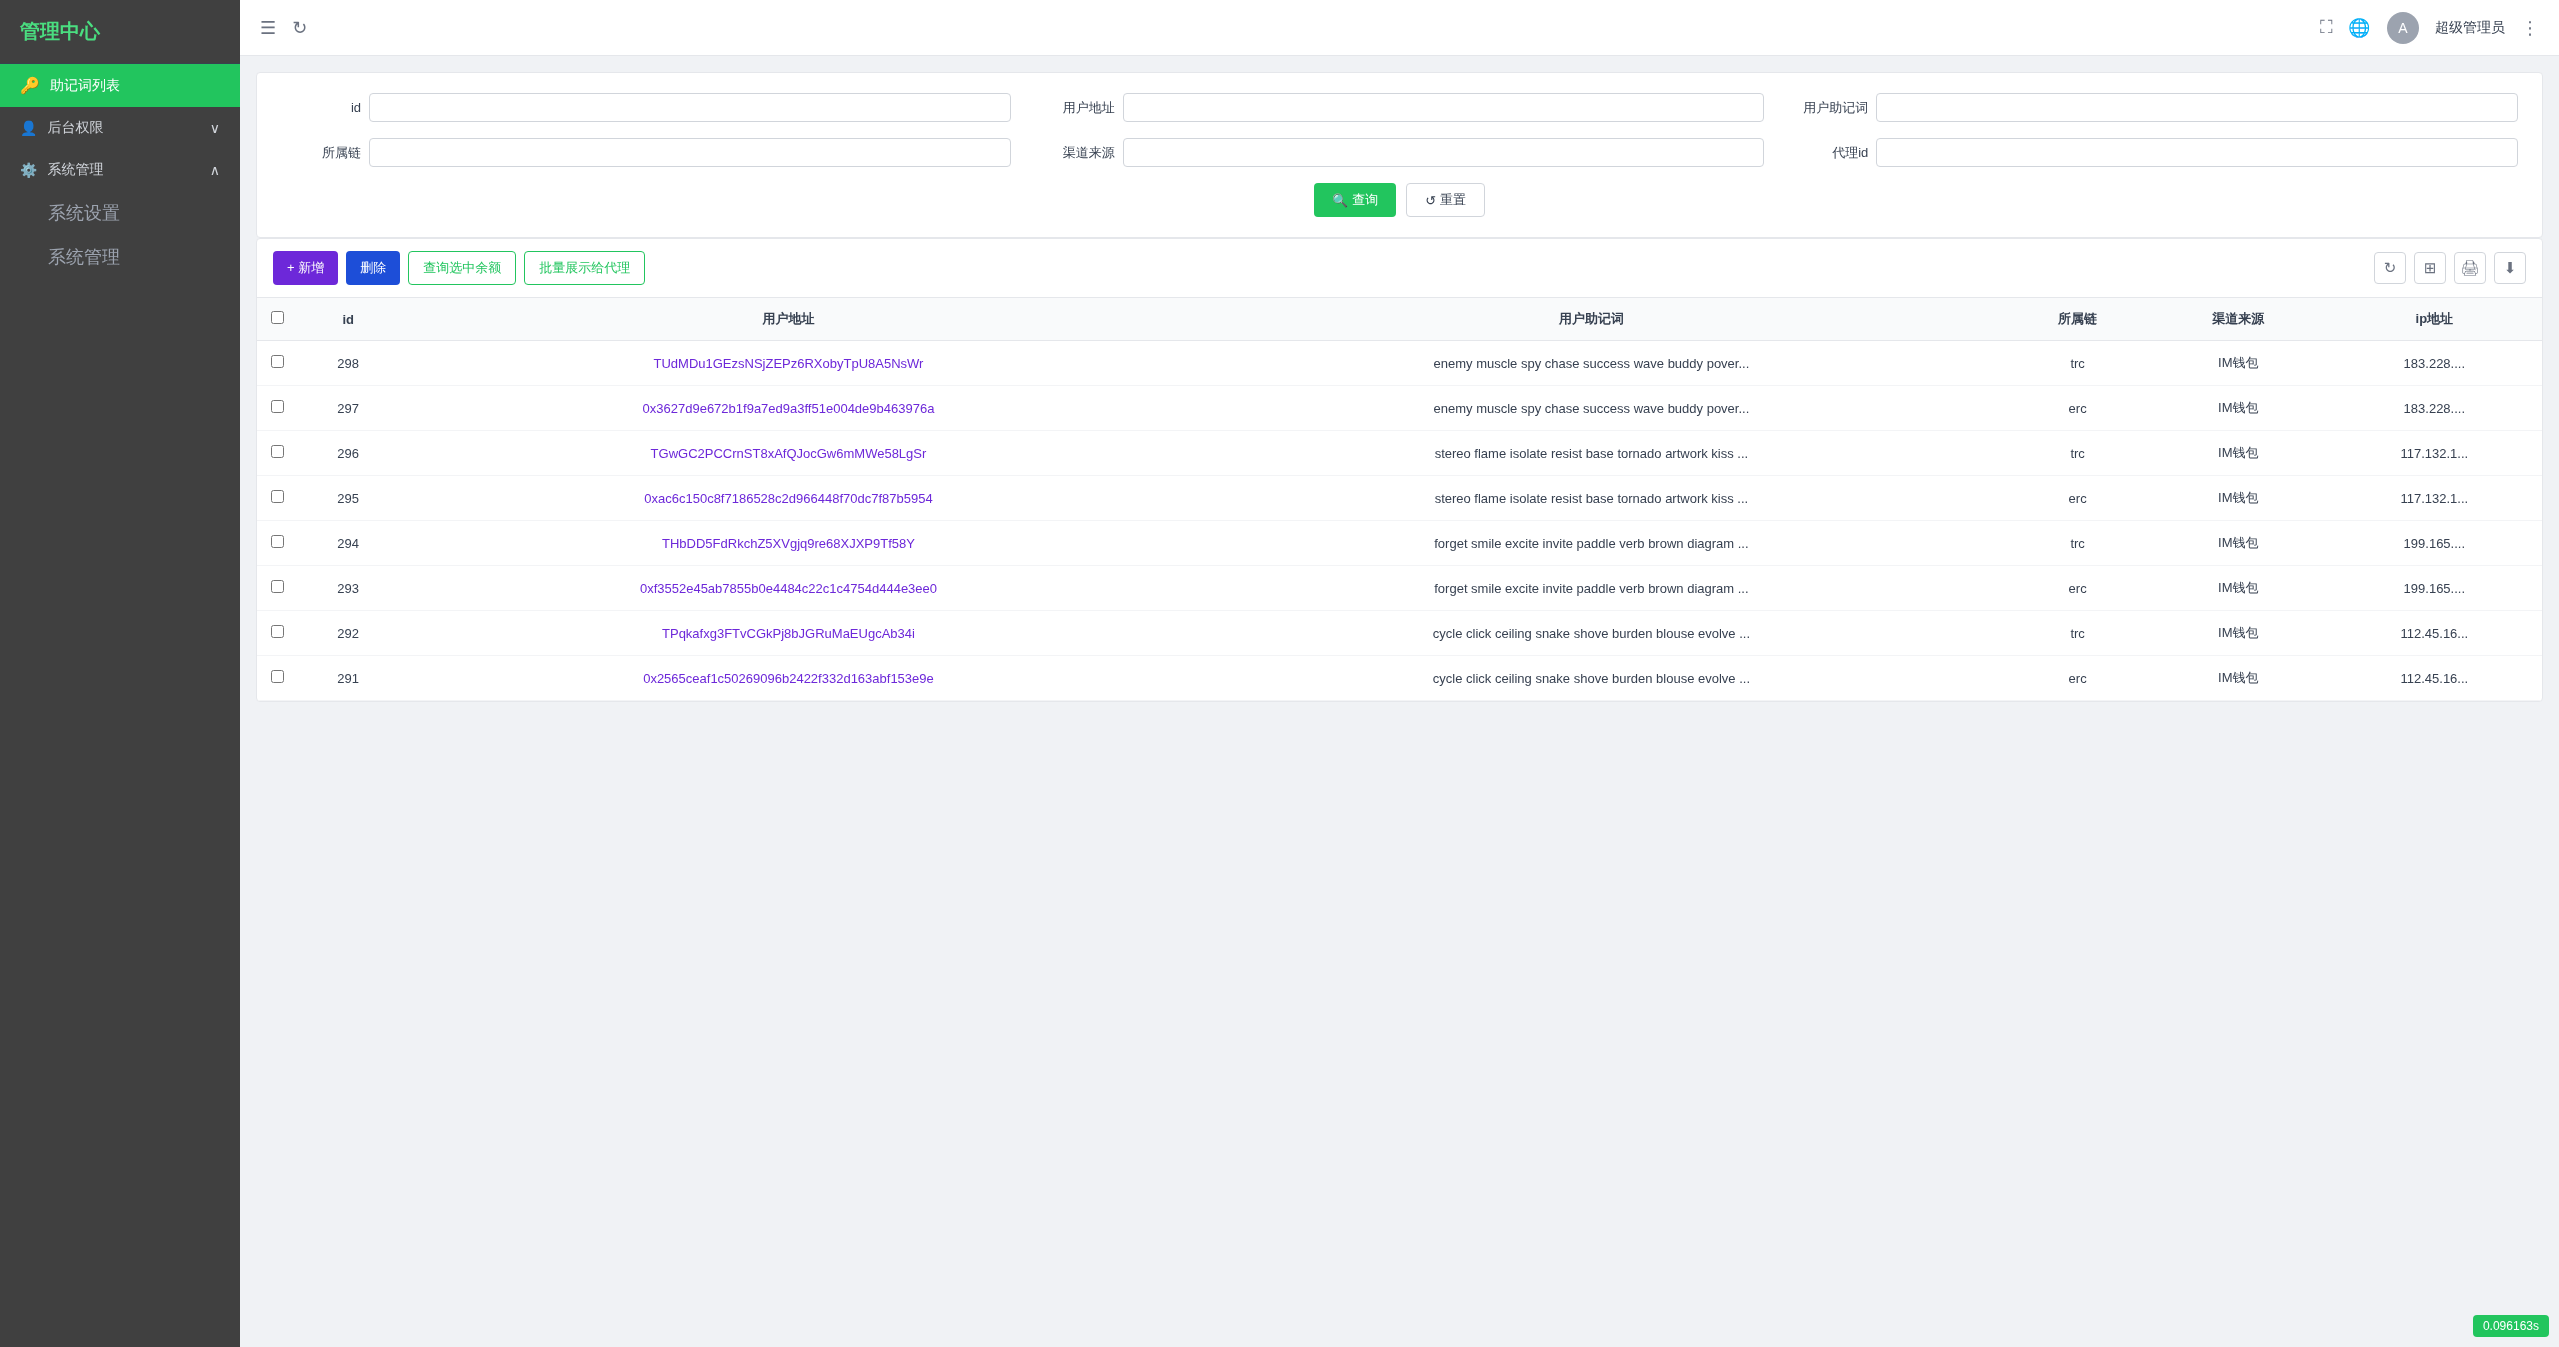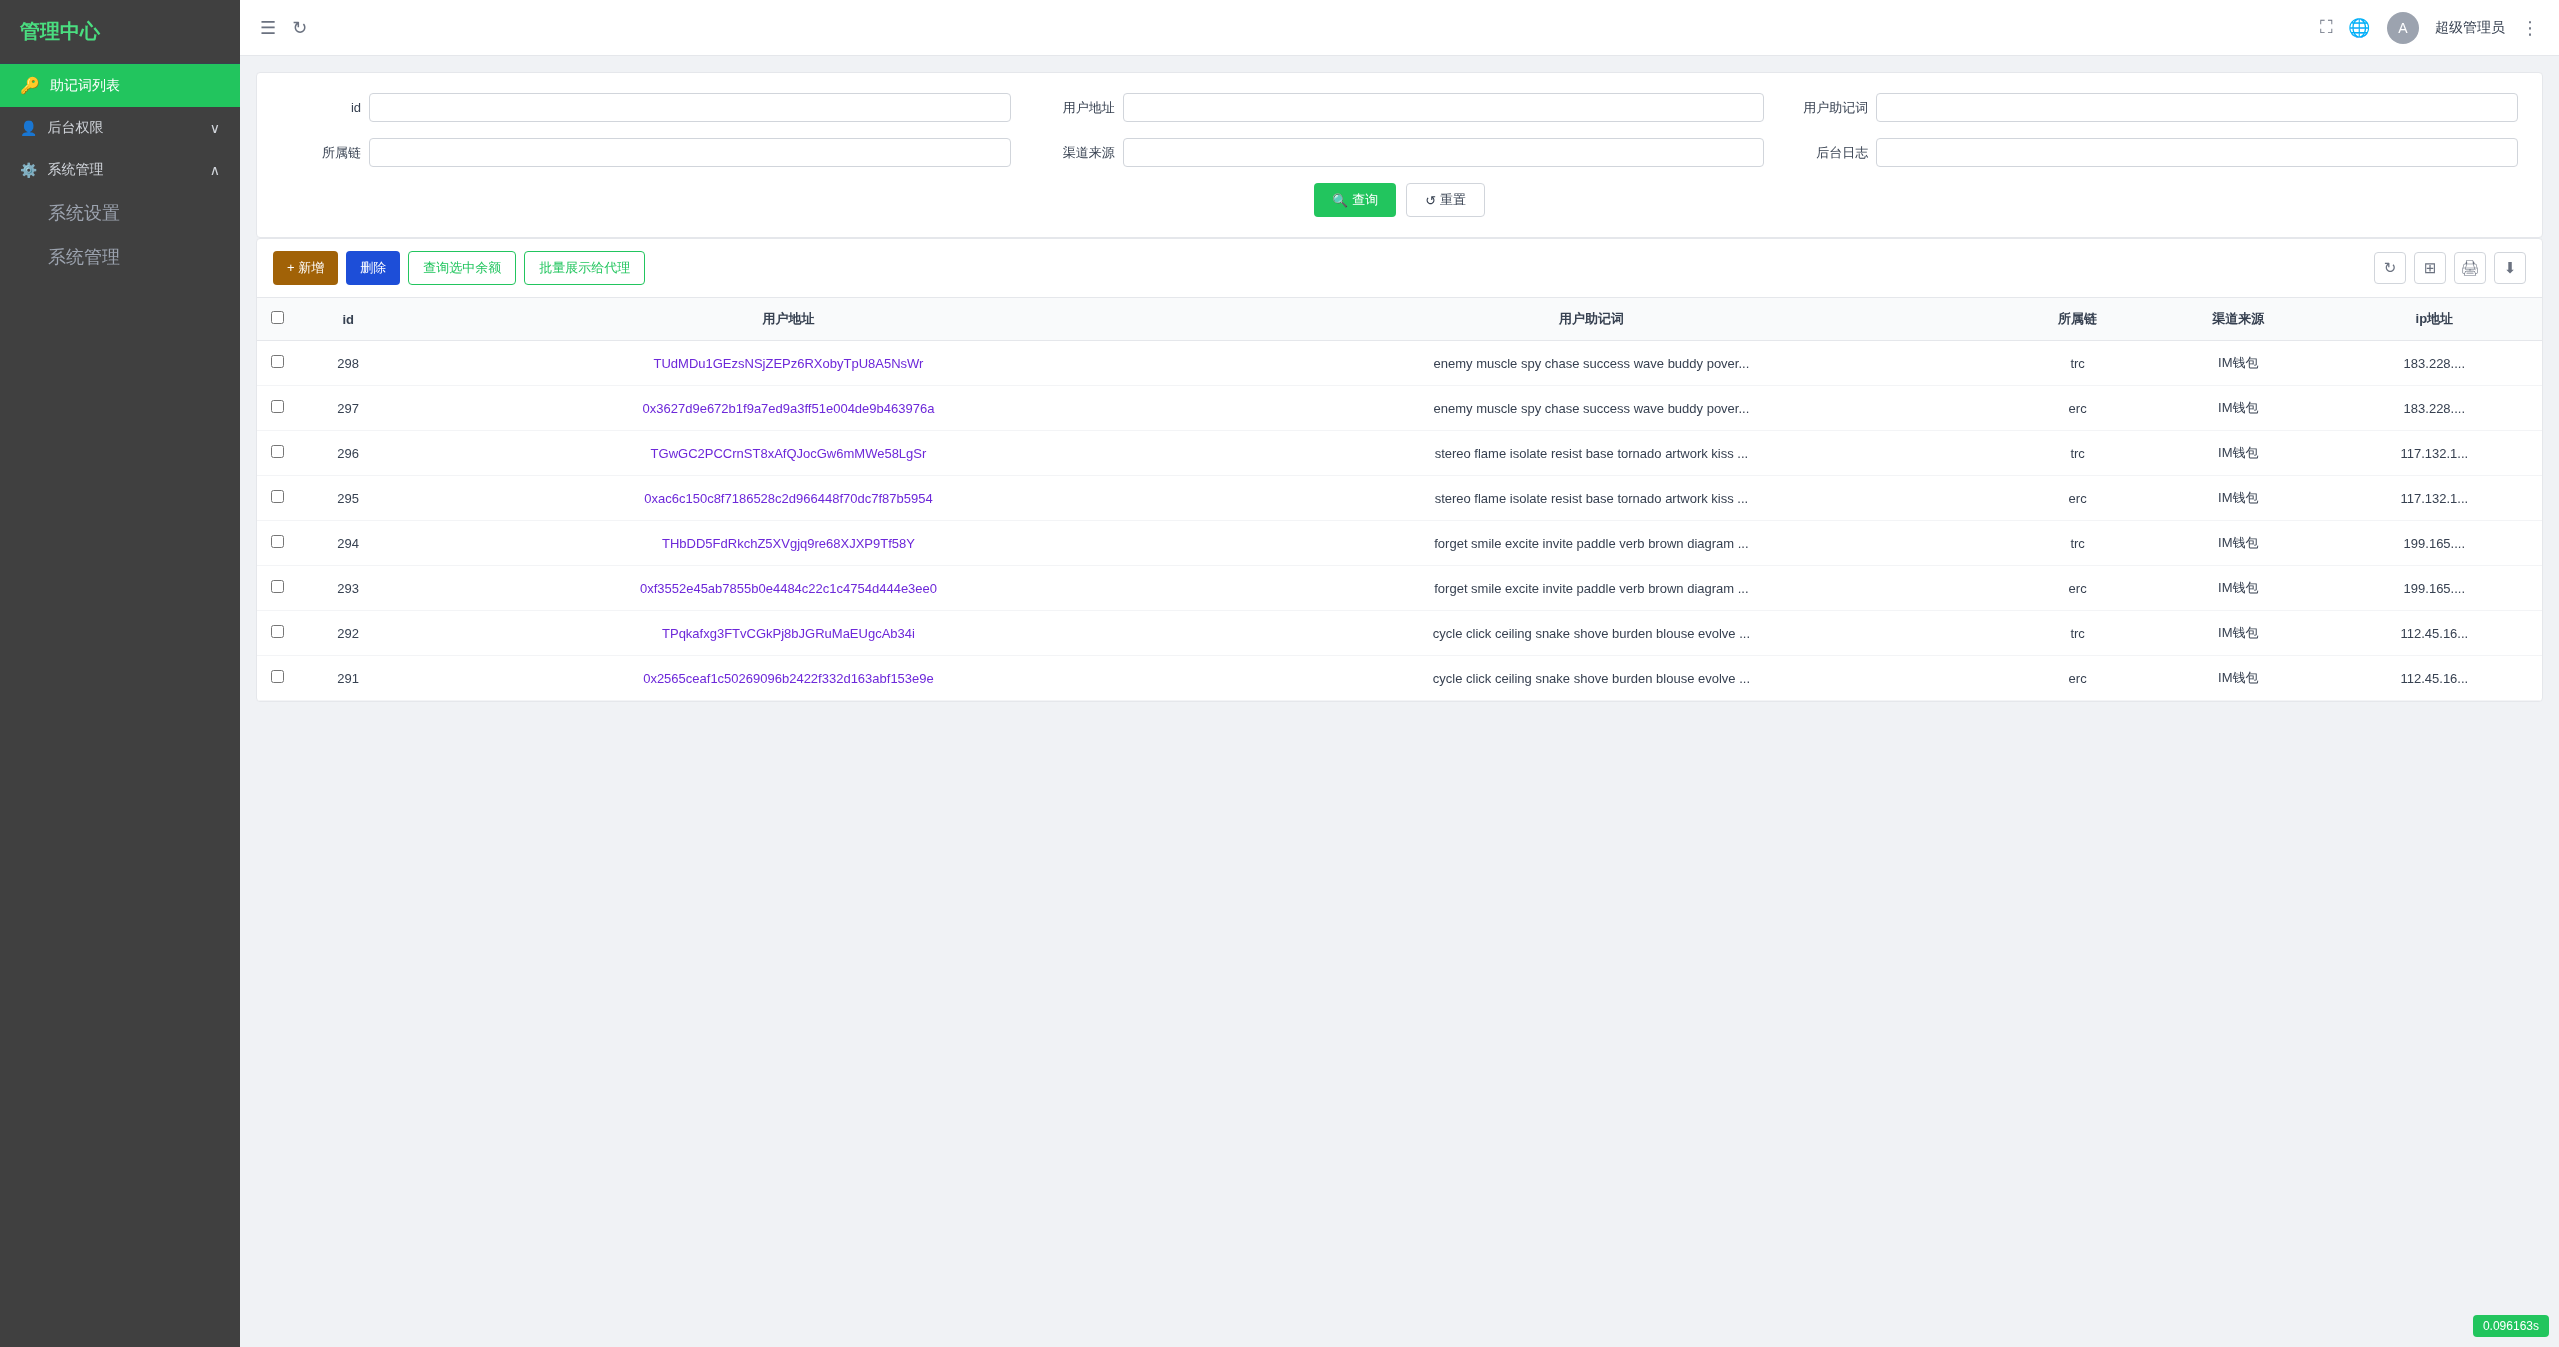--- a/index.html
+++ b/index.html
@@ -164,21 +164,21 @@
     .table-toolbar {
       display: flex;
       align-items: center;
       justify-content: space-between;
       padding: 12px 16px;
       border-bottom: 1px solid #e5e7eb;
     }
     .table-toolbar-left { display: flex; gap: 8px; }
     .table-toolbar-right { display: flex; gap: 8px; }
     .btn-add {
-      background: #a16207;
+      background: #6d28d9;
       color: #fff;
       border: none;
       border-radius: 4px;
       padding: 7px 14px;
       cursor: pointer;
       font-size: 13px;
     }
     .btn-delete {
       background: #1d4ed8;
       color: #fff;
@@ -319,21 +319,21 @@
         </div>
         <div class="filter-row">
           <label class="filter-label">所属链</label>
           <input class="filter-input" type="text" style="">
         </div>
         <div class="filter-row">
           <label class="filter-label">渠道来源</label>
           <input class="filter-input" type="text" style="">
         </div>
         <div class="filter-row">
-          <label class="filter-label">后台日志</label>
+          <label class="filter-label">代理id</label>
           <input class="filter-input" type="text" style="">
         </div>
       </div>
       <div class="filter-actions">
         <button class="btn-query">
           <span>🔍</span>
           <span>查询</span>
         </button>
         <button class="btn-reset">
           <span>↺</span>

